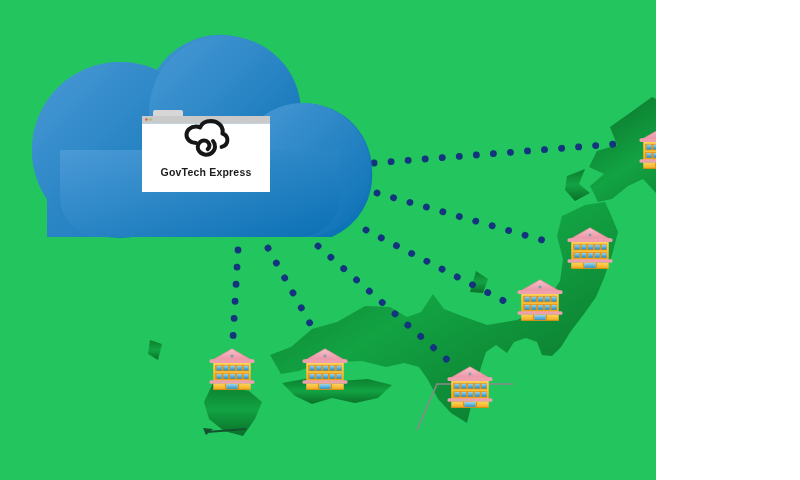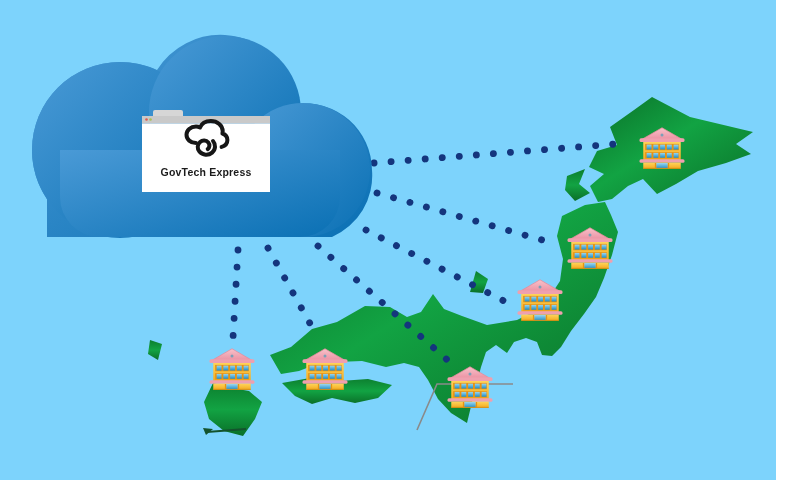--- a/index.html
+++ b/index.html
@@ -1,16 +1,16 @@
 <!DOCTYPE html>
 <html><head>
 <meta charset="utf-8">
 <style>
   html,body{margin:0;padding:0;background:#ffffff;}
-  .stage{width:776px;height:480px;position:relative;overflow:hidden;background:#7dd3fc;
+  .stage{width:656px;height:480px;position:relative;overflow:hidden;background:#22c55e;
          font-family:"Liberation Sans", sans-serif;}
   svg{display:block;}
   text.brand{font-family:"Liberation Sans", sans-serif;font-weight:bold;font-size:10.5px;
              fill:#1b1b1b;letter-spacing:.2px;}
 </style>
 </head>
 <body>
 
 <div class="stage">
 <svg width="800" height="480" viewBox="0 0 800 480">

